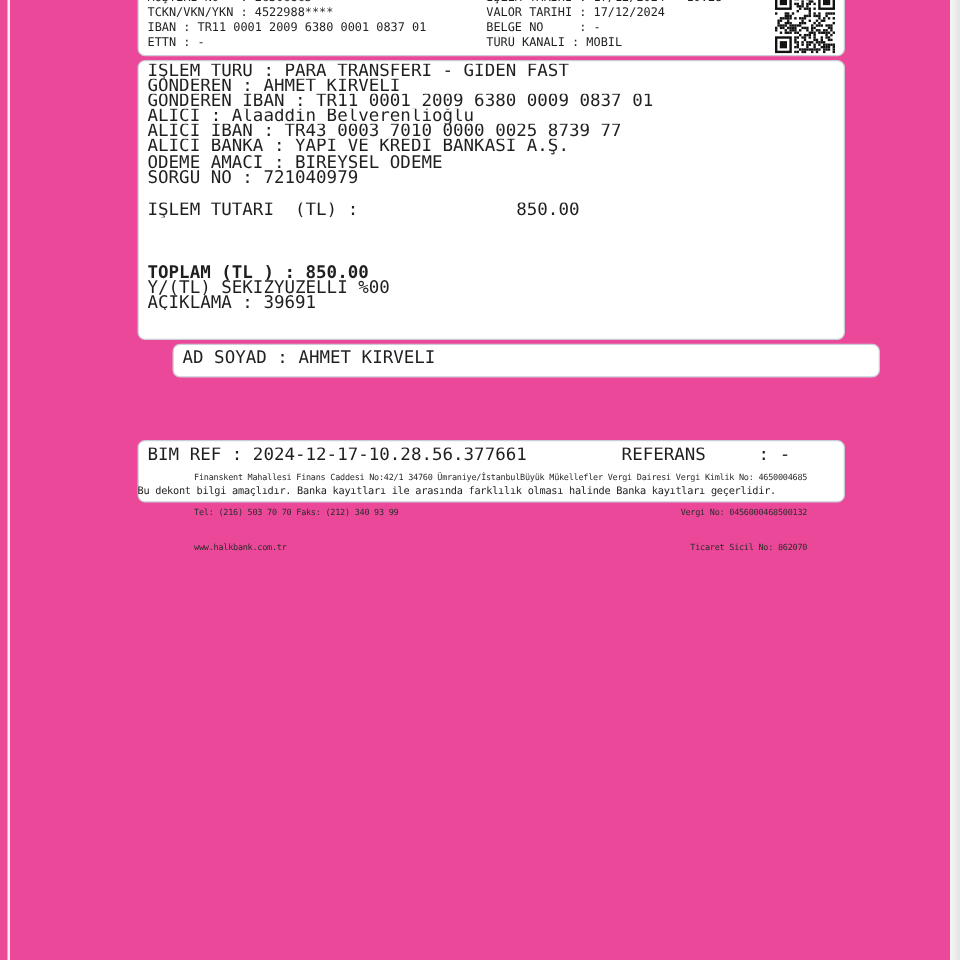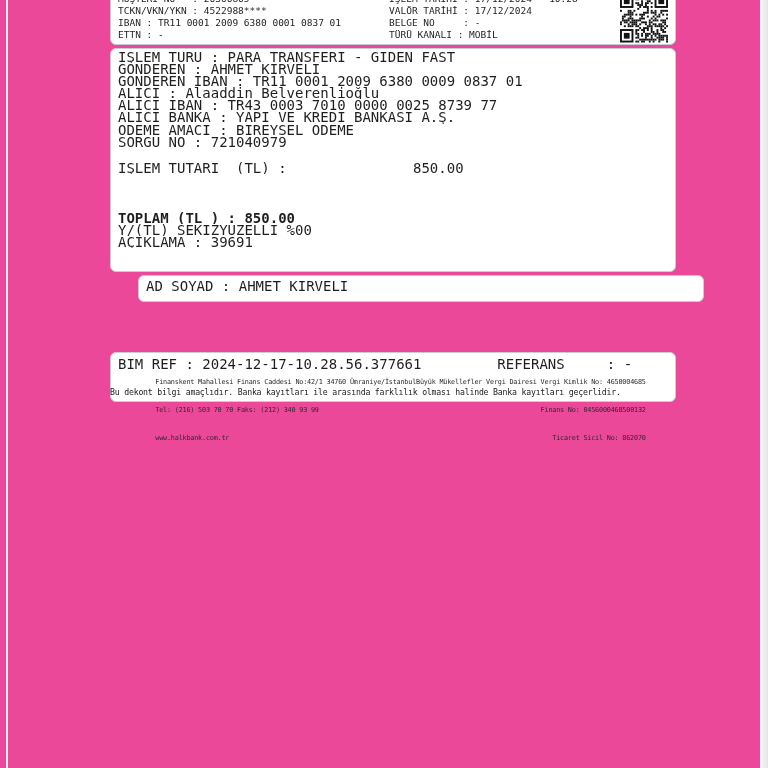--- a/index.html
+++ b/index.html
@@ -314,19 +314,19 @@
   </div>
 
   <div class="footer">
     <div class="footer-left">
       <div>Finanskent Mahallesi Finans Caddesi No:42/1 34760 Ümraniye/İstanbul</div>
       <div>Tel: (216) 503 70 70 Faks: (212) 340 93 99</div>
       <div>www.halkbank.com.tr</div>
     </div>
     <div class="footer-right">
       <div>Büyük Mükellefler Vergi Dairesi Vergi Kimlik No: 4650004685</div>
-      <div>Finans No: 0456000468500132</div>
+      <div>Vergi No: 0456000468500132</div>
       <div>Ticaret Sicil No: 862070</div>
     </div>
   </div>
 
   <div class="disclaimer">Bu dekont bilgi amaçlıdır. Banka kayıtları ile arasında farklılık olması halinde Banka kayıtları geçerlidir.</div>
 </div>
 
 </body></html>

